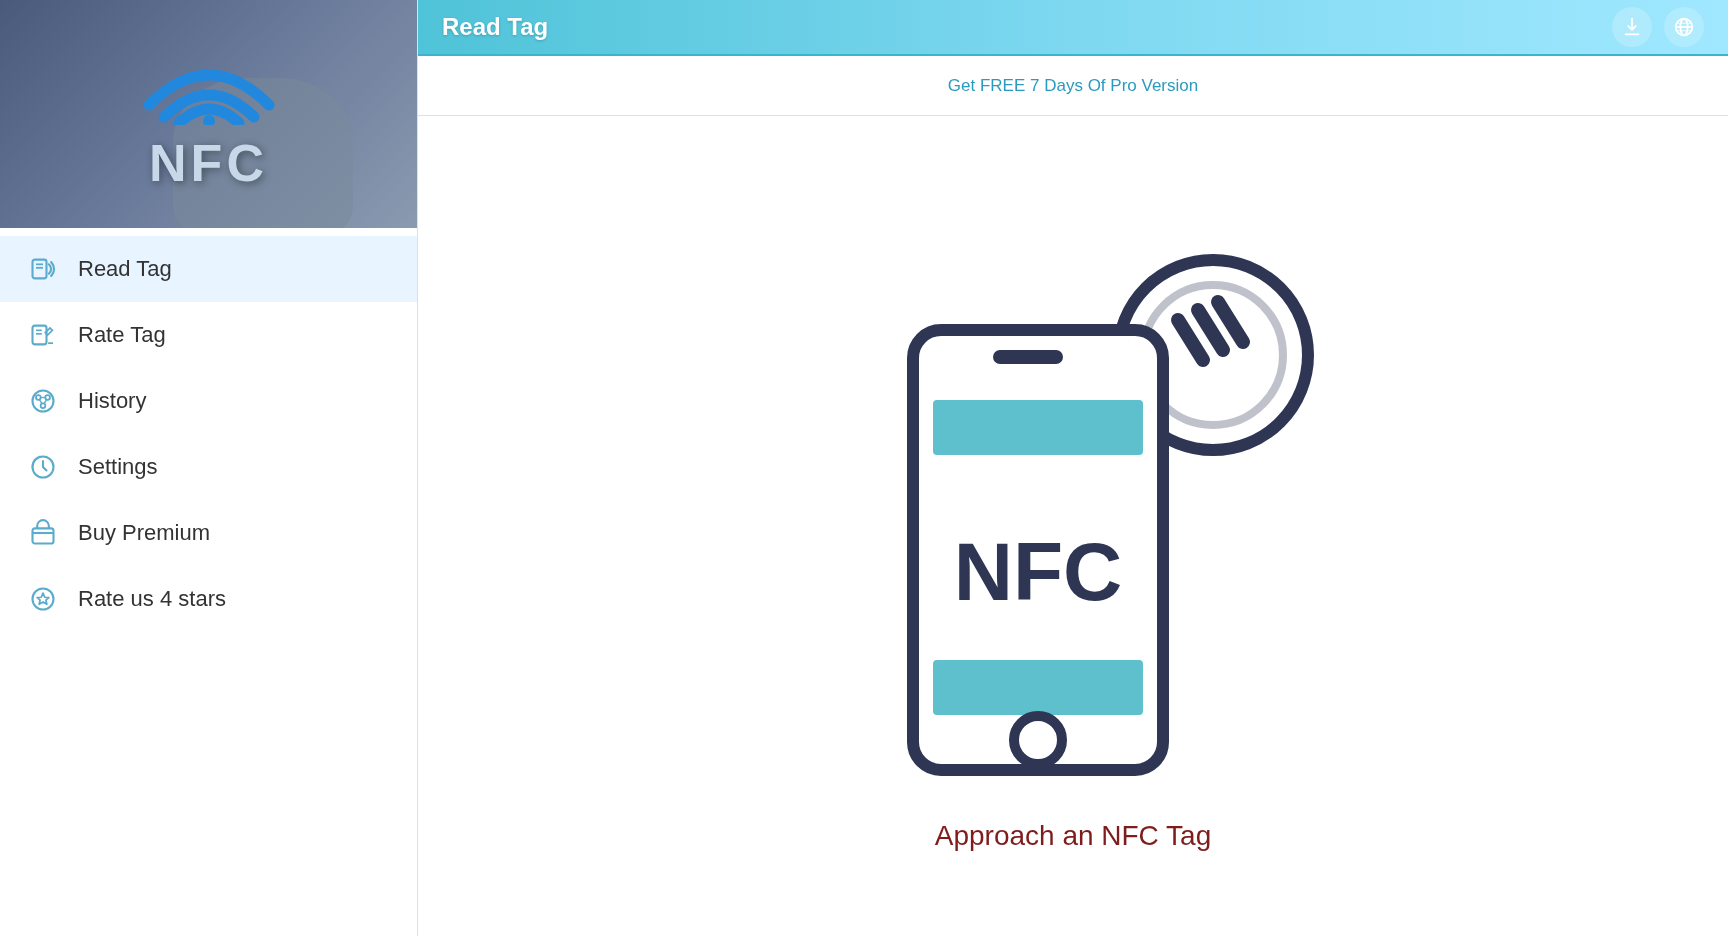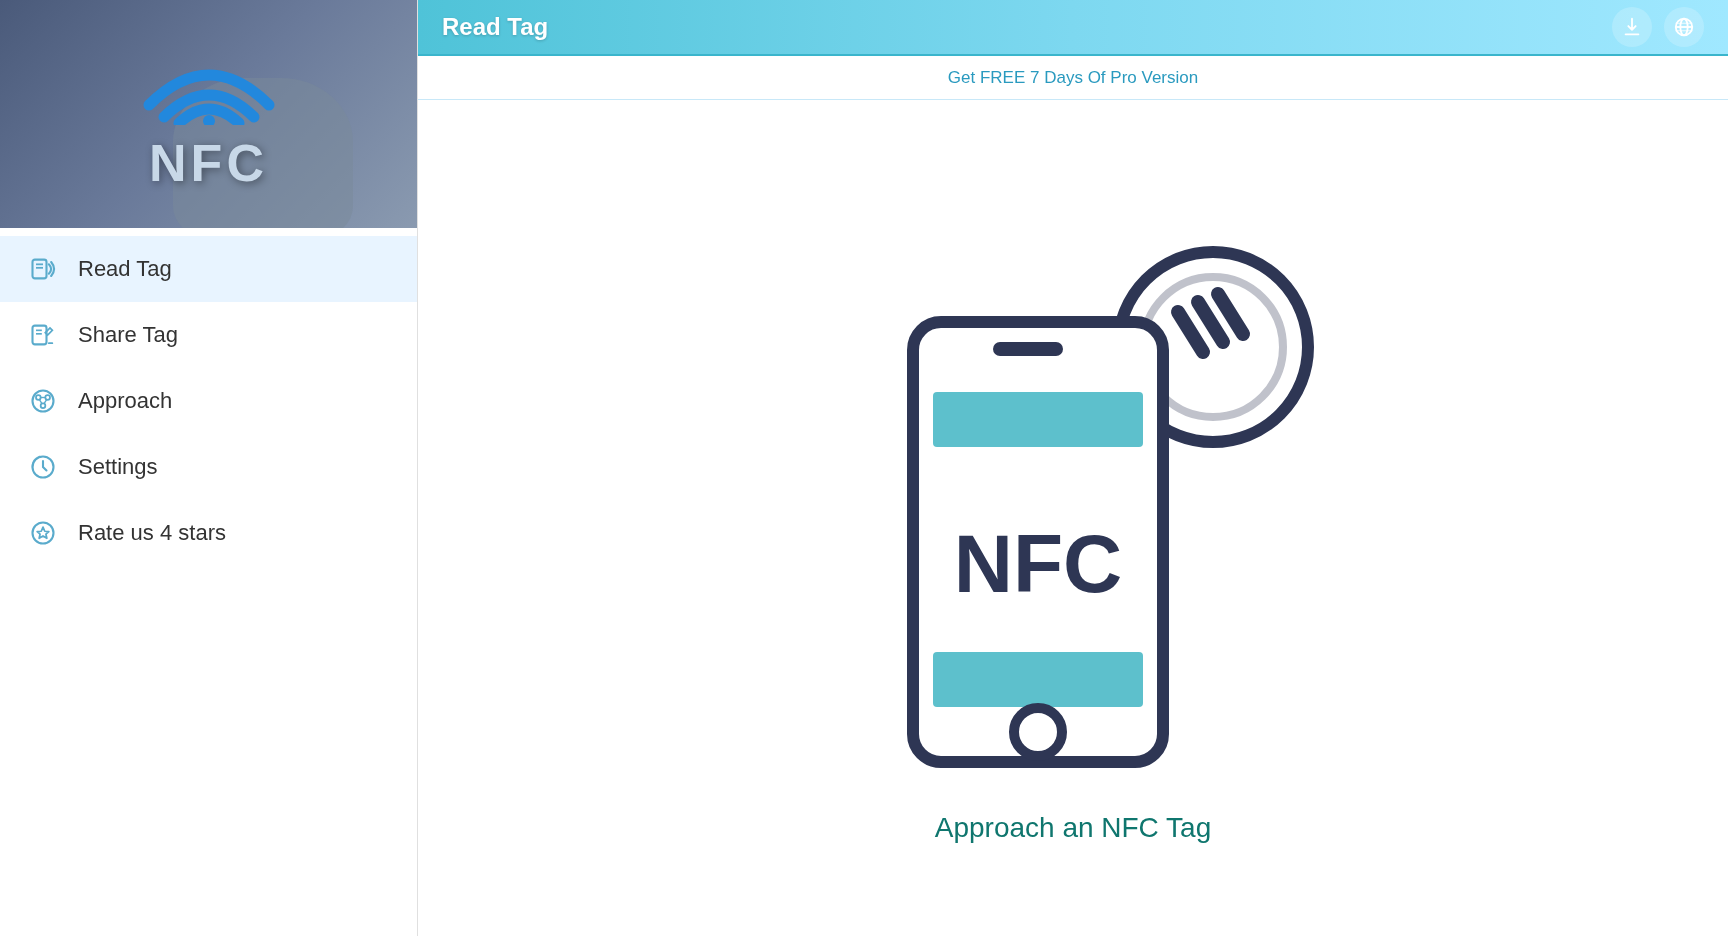--- a/index.html
+++ b/index.html
@@ -146,21 +146,21 @@
       border: none;
     }
 
     .topbar-icon-btn svg {
       width: 22px;
       height: 22px;
       fill: #fff;
     }
 
     .promo-bar {
-      height: 44px;
+      height: 60px;
       display: flex;
       align-items: center;
       justify-content: center;
       background: #fff;
       border-bottom: 1.5px solid #c8e8f8;
     }
 
     .promo-text {
       font-size: 17px;
       color: #2a9abf;
@@ -180,21 +180,21 @@
     .nfc-illustration {
       width: 520px;
       height: 620px;
       display: flex;
       align-items: center;
       justify-content: center;
     }
 
     .approach-text {
       font-size: 28px;
-      color: #0f766e;
+      color: #7f1d1d;
       margin-top: 0;
       font-weight: 400;
     }
   </style>
 </head>
 <body>
 
 <div class="sidebar">
 
   <div class="nfc-header-visual">
@@ -233,50 +233,60 @@
     <div class="nav-item">
       <span class="nav-icon">
         <svg viewBox="0 0 24 24" fill="none" xmlns="http://www.w3.org/2000/svg">
           <rect x="3" y="4" width="12" height="16" rx="2" stroke="#5aabcc" stroke-width="1.8"></rect>
           <path d="M14 10 L18 6 L20 8 L16 12 Z" stroke="#5aabcc" stroke-width="1.5" fill="none"></path>
           <line x1="6" y1="8" x2="11" y2="8" stroke="#5aabcc" stroke-width="1.4"></line>
           <line x1="6" y1="11" x2="11" y2="11" stroke="#5aabcc" stroke-width="1.4"></line>
           <path d="M17 19 L20 19" stroke="#5aabcc" stroke-width="1.5" stroke-linecap="round"></path>
         </svg>
       </span>
-      <span class="nav-label">Share Tag</span>
+      <span class="nav-label">Rate Tag</span>
     </div>
 
     <div class="nav-item">
       <span class="nav-icon">
         <svg viewBox="0 0 24 24" fill="none" xmlns="http://www.w3.org/2000/svg">
           <circle cx="12" cy="12" r="9" stroke="#5aabcc" stroke-width="1.8"></circle>
           <circle cx="8" cy="9" r="2" stroke="#5aabcc" stroke-width="1.5"></circle>
           <circle cx="16" cy="9" r="2" stroke="#5aabcc" stroke-width="1.5"></circle>
           <circle cx="12" cy="16" r="2" stroke="#5aabcc" stroke-width="1.5"></circle>
           <line x1="10" y1="9" x2="14" y2="9" stroke="#5aabcc" stroke-width="1.2"></line>
           <line x1="9" y1="11" x2="11" y2="14" stroke="#5aabcc" stroke-width="1.2"></line>
           <line x1="15" y1="11" x2="13" y2="14" stroke="#5aabcc" stroke-width="1.2"></line>
         </svg>
       </span>
-      <span class="nav-label">Approach</span>
+      <span class="nav-label">History</span>
     </div>
 
     <div class="nav-item">
       <span class="nav-icon">
         <svg viewBox="0 0 24 24" fill="none" xmlns="http://www.w3.org/2000/svg">
           <circle cx="12" cy="12" r="9" stroke="#5aabcc" stroke-width="1.8"></circle>
           <polyline points="12,7 12,12 15,15" stroke="#5aabcc" stroke-width="1.8" stroke-linecap="round" fill="none"></polyline>
           <path d="M3 12 Q3 5 9 3" stroke="#5aabcc" stroke-width="1.5" fill="none" stroke-linecap="round" opacity="0.6"></path>
         </svg>
       </span>
       <span class="nav-label">Settings</span>
     </div>
 
 
+    <div class="nav-item">
+      <span class="nav-icon">
+        <svg viewBox="0 0 24 24" fill="none" xmlns="http://www.w3.org/2000/svg">
+          <rect x="3" y="8" width="18" height="13" rx="2" stroke="#5aabcc" stroke-width="1.8"></rect>
+          <path d="M3 12h18" stroke="#5aabcc" stroke-width="1.8"></path>
+          <path d="M7 8V6a5 5 0 0 1 10 0v2" stroke="#5aabcc" stroke-width="1.8" fill="none"></path>
+        </svg>
+      </span>
+      <span class="nav-label">Buy Premium</span>
+    </div>
 
 
 
     <div class="nav-item">
       <span class="nav-icon">
         <svg viewBox="0 0 24 24" fill="none" xmlns="http://www.w3.org/2000/svg">
           <circle cx="12" cy="12" r="9" stroke="#5aabcc" stroke-width="1.8"></circle>
           <polygon points="12,7 13.5,10.5 17,10.8 14.5,13 15.3,16.5 12,14.5 8.7,16.5 9.5,13 7,10.8 10.5,10.5" fill="none" stroke="#5aabcc" stroke-width="1.5" stroke-linejoin="round"></polygon>
         </svg>
       </span>

